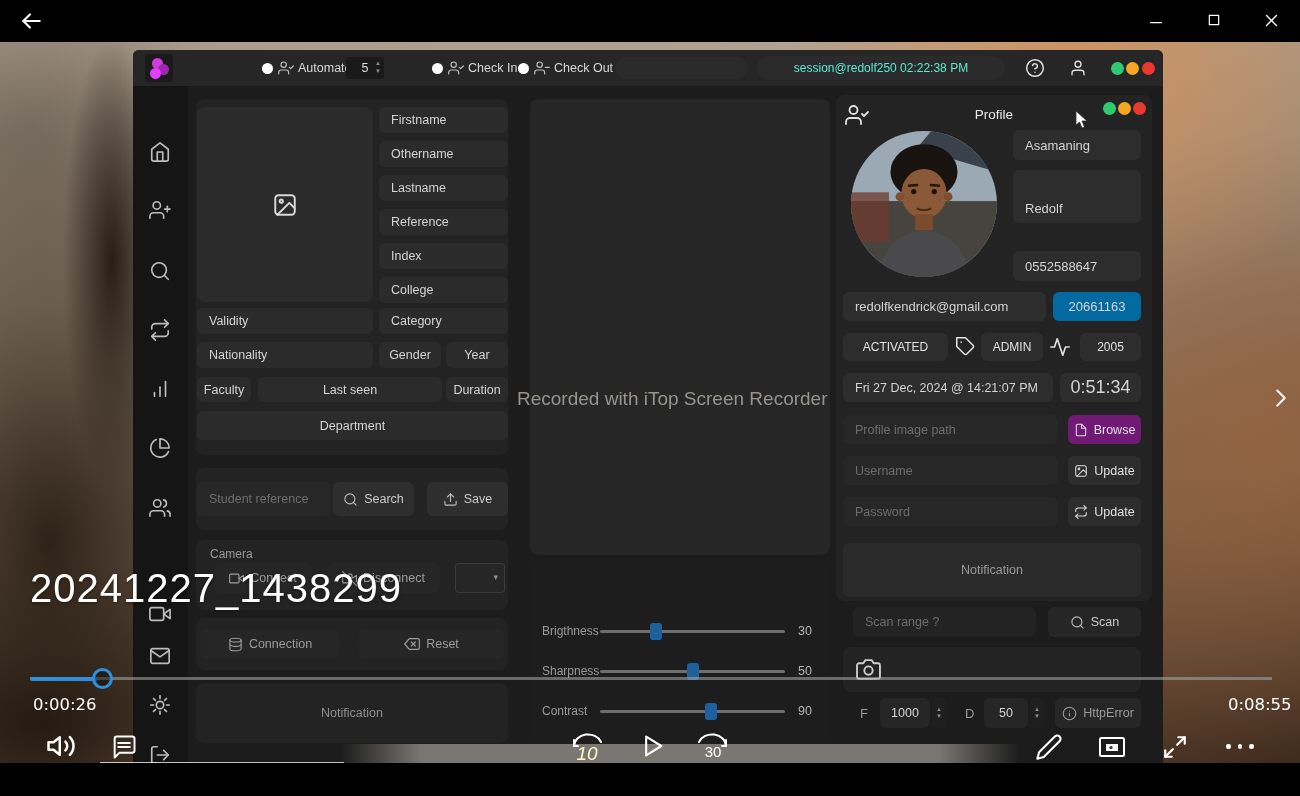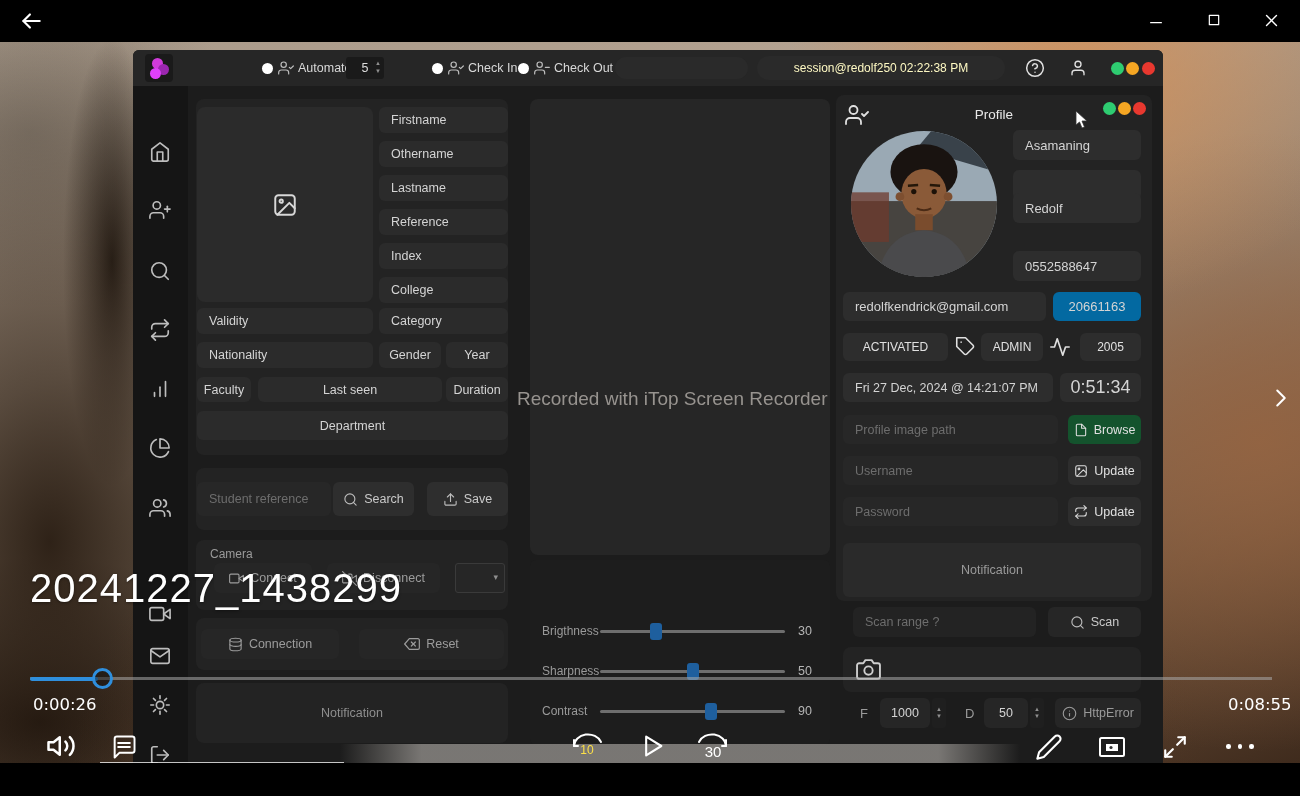--- a/index.html
+++ b/index.html
@@ -95,21 +95,21 @@
         </svg>
       <span class="tlabel" style="left:335px;top:11px;">Check In</span>
       <span class="radio" style="left:385px;top:13px;"></span>
       <svg class="abs ic" style="left:401px;top:10px" width="16" height="16" viewBox="0 0 24 24">
           <path d="M16 21v-2a4 4 0 0 0-4-4H5a4 4 0 0 0-4 4v2"></path>
           <circle cx="8.5" cy="7" r="4"></circle>
           <line x1="23" y1="11" x2="17" y2="11"></line>
         </svg>
       <span class="tlabel" style="left:421px;top:11px;">Check Out</span>
       <div class="abs" style="left:482px;top:7px;width:133px;height:22px;background:#2a2a2a;border-radius:11px;"></div>
-      <div class="abs" style="left:624px;top:6px;width:248px;height:24px;background:#2a2a2a;border-radius:12px;color:#fef9c3;font-size:12px;display:flex;align-items:center;justify-content:center;">
+      <div class="abs" style="left:624px;top:6px;width:248px;height:24px;background:#2a2a2a;border-radius:12px;color:#5eead4;font-size:12px;display:flex;align-items:center;justify-content:center;">
         <span>session@redolf250 02:22:38 PM</span>
       </div>
       <svg class="abs ic" style="left:892px;top:8px;stroke:#e0e0e0" width="20" height="20" viewBox="0 0 24 24">
           <circle cx="12" cy="12" r="10"></circle>
           <path d="M9.09 9a3 3 0 0 1 5.83 1c0 2-3 3-3 3"></path>
           <line x1="12" y1="17" x2="12.01" y2="17"></line>
         </svg>
       <svg class="abs ic" style="left:936px;top:9px;stroke:#e0e0e0" width="18" height="18" viewBox="0 0 24 24">
           <path d="M20 21v-2a4 4 0 0 0-4-4H8a4 4 0 0 0-4 4v2"></path>
           <circle cx="12" cy="7" r="4"></circle>
@@ -361,21 +361,21 @@
     <div class="pill" style="left:710px;top:323px;width:210px;height:29px;background:#2d2d2d;font-size:12.5px;">
         <span>Fri 27 Dec, 2024 @ 14:21:07 PM</span>
       </div>
     <div class="pill ctr" style="left:927px;top:323px;width:81px;height:29px;background:#2d2d2d;font-size:18px;">
         <span>0:51:34</span>
       </div>
 
     <div class="pill" style="left:710px;top:365px;width:215px;height:29px;background:#272727;">
         <span class="ph">Profile image path</span>
       </div>
-    <div class="btn" style="left:935px;top:365px;width:73px;height:29px;background:#14532d;color:#e0e0e0;">
+    <div class="btn" style="left:935px;top:365px;width:73px;height:29px;background:#701a75;color:#e0e0e0;">
       <svg class="ic" style="stroke:#e0e0e0" width="14" height="14" viewBox="0 0 24 24">
           <path d="M13 2H6a2 2 0 0 0-2 2v16a2 2 0 0 0 2 2h12a2 2 0 0 0 2-2V9z"></path>
           <polyline points="13 2 13 9 20 9"></polyline>
         </svg>
       <span>Browse</span>
     </div>
     <div class="pill" style="left:710px;top:406px;width:215px;height:29px;background:#272727;">
         <span class="ph">Username</span>
       </div>
     <div class="btn" style="left:935px;top:406px;width:73px;height:29px;background:#2d2d2d;color:#e0e0e0;">
@@ -465,21 +465,21 @@
       <path d="M21 15a2 2 0 0 1-2 2H8l-4 4V5a2 2 0 0 1 2-2h13a2 2 0 0 1 2 2z"></path>
       <line x1="7" y1="8.5" x2="17" y2="8.5"></line>
       <line x1="7" y1="12" x2="17" y2="12"></line>
     </svg>
 
   <div class="abs" style="left:568px;top:729px;width:38px;height:36px;">
     <svg class="wic" style="stroke-width:2" width="38" height="20" viewBox="0 0 38 20">
         <path d="M6 17 A 14 12 0 0 1 33 13" fill="none"></path>
         <polyline points="10 17 6 17 6 11"></polyline>
       </svg>
-    <div style="position:absolute;left:0;right:0;top:14px;text-align:center;color:#fde047;font-size:12px;">10</div>
+    <div style="position:absolute;left:0;right:0;top:14px;text-align:center;color:#fef9c3;font-size:19px;font-style:italic;">10</div>
   </div>
   <svg class="abs wic" style="left:638px;top:732px;stroke-width:1.8" width="28" height="28" viewBox="0 0 24 24">
       <polygon points="7 4 20 12 7 20 7 4" fill="none"></polygon>
     </svg>
   <div class="abs" style="left:694px;top:729px;width:38px;height:36px;">
     <svg class="wic" style="stroke-width:2" width="38" height="20" viewBox="0 0 38 20">
         <path d="M32 17 A 14 12 0 0 0 5 13" fill="none"></path>
         <polyline points="28 17 32 17 32 11"></polyline>
       </svg>
     <div style="position:absolute;left:0;right:0;top:14px;text-align:center;color:#fff;font-size:15px;">30</div>

